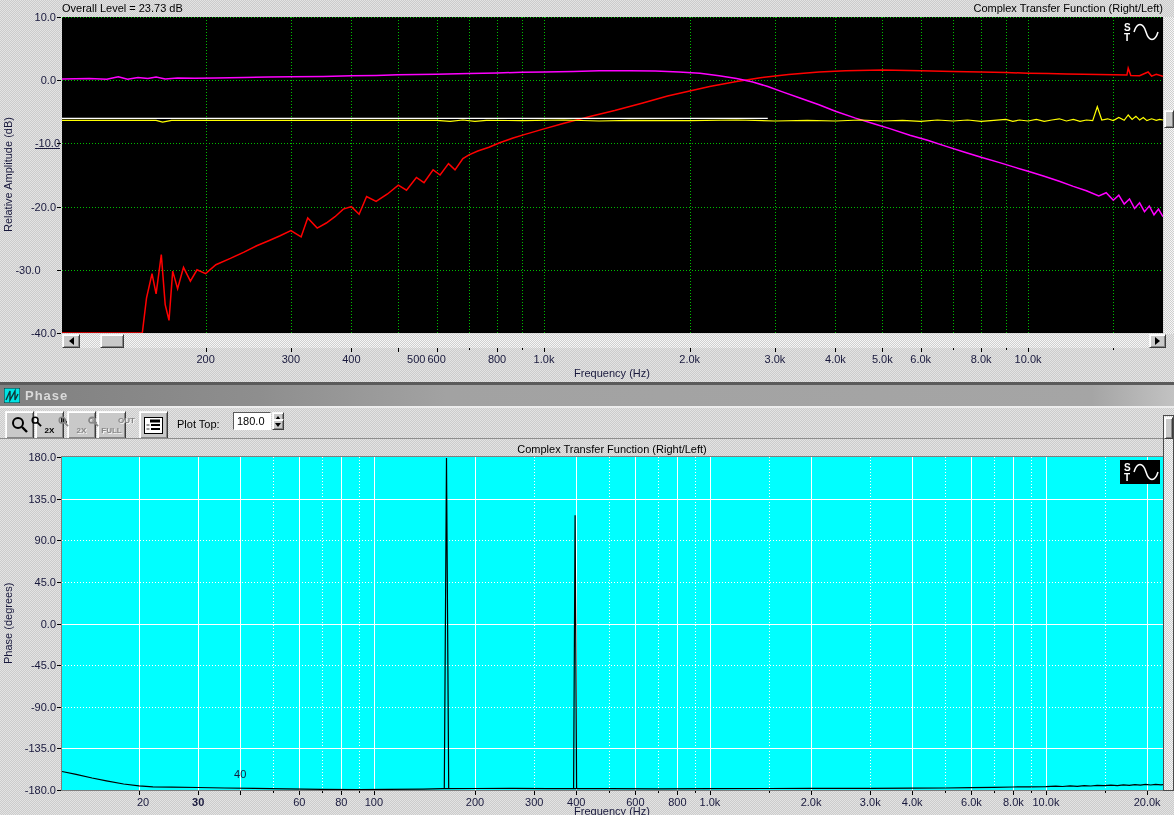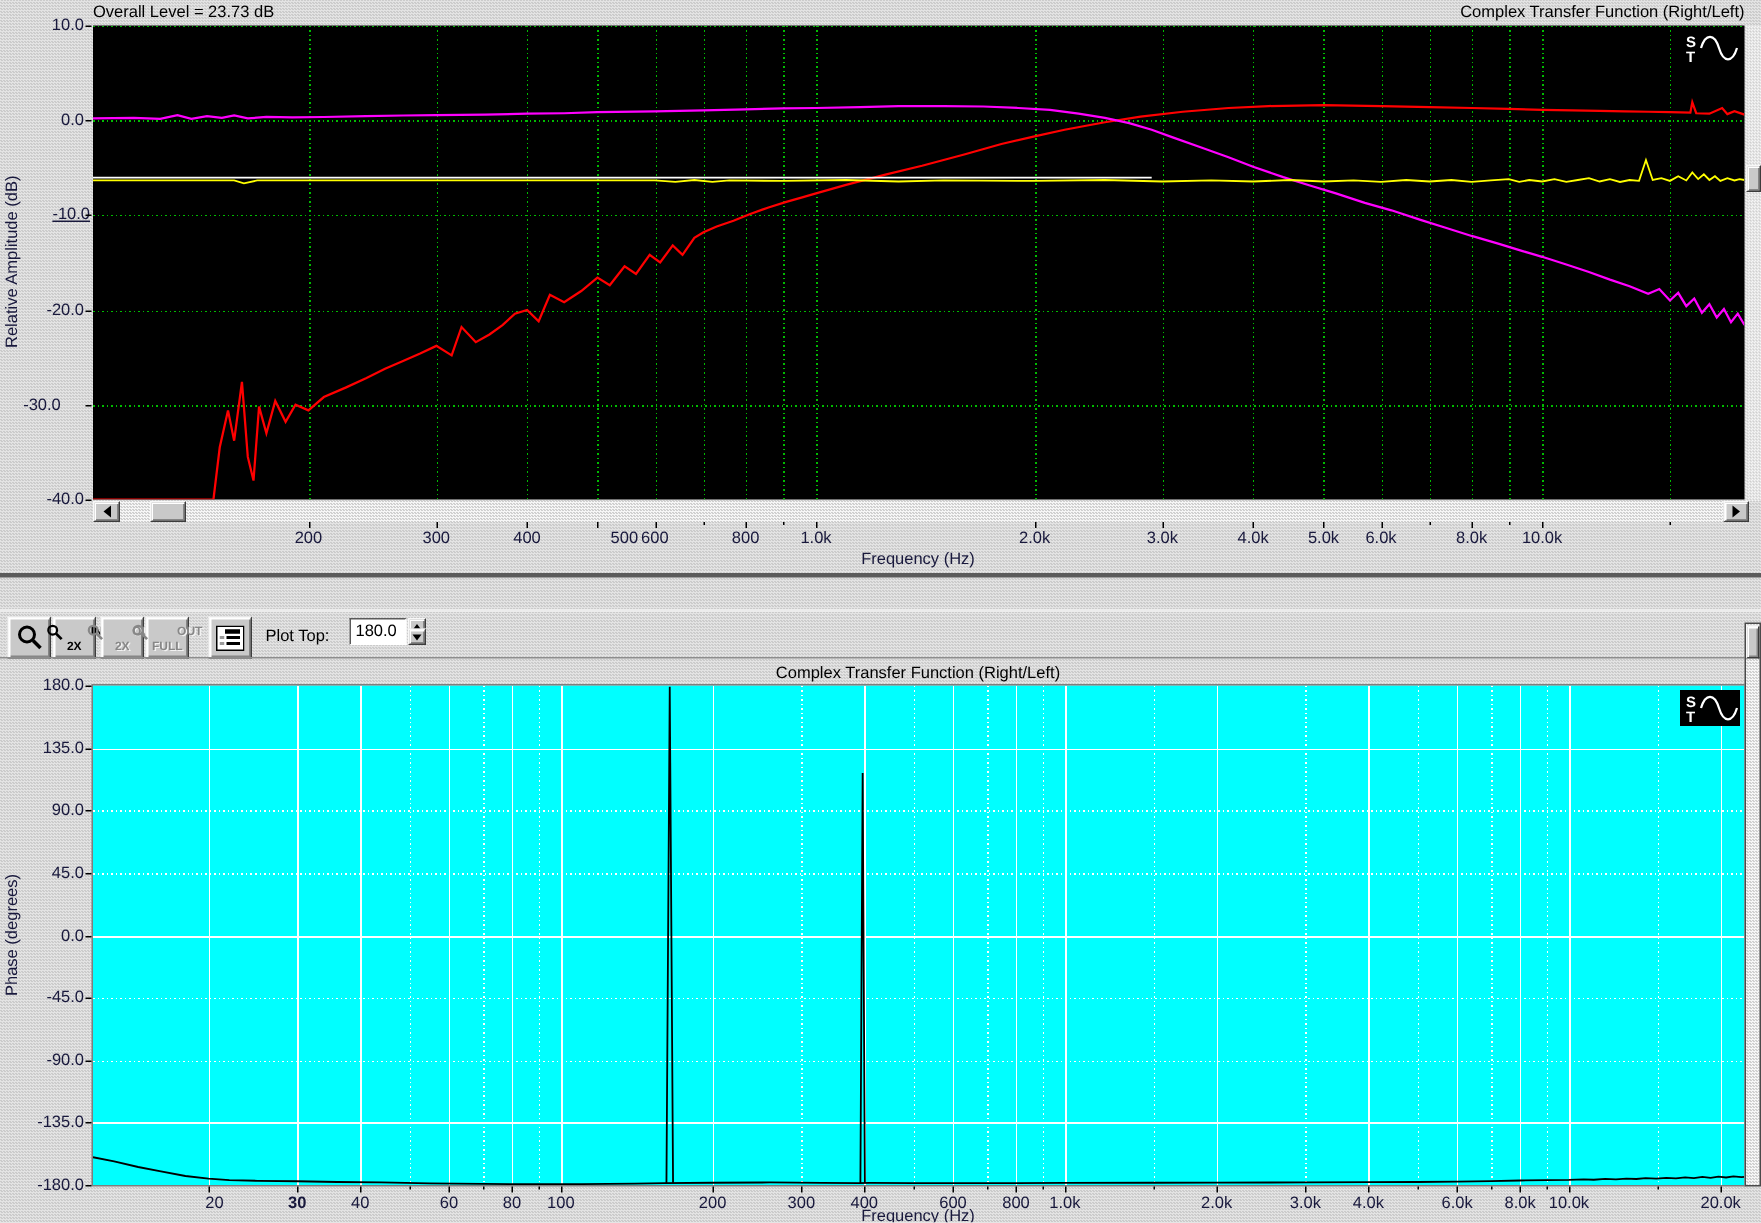--- a/index.html
+++ b/index.html
@@ -115,20 +115,27 @@
         <span class="tri tri-r"></span>
         </div>
     </div>
 
     <span class="lbl axis xtl" style="left:612px;top:367px">Frequency (Hz)</span>
   </section>
 
   <section>
     <div class="hline" style="top:382px;height:3px;background:#5a5a5a"></div>
 
+    <div id="titlebar">
+      <svg width="16" height="15" viewBox="0 0 16 15">
+        <rect width="16" height="15" fill="#00e4e4" stroke="#202020"></rect>
+        <polyline points="2,12 6,3 6,12 11,3 11,12 14,6" fill="none" stroke="#103838" stroke-width="1.4"></polyline>
+      </svg>
+      <span class="ttl">Phase</span>
+    </div>
     <div class="hline" style="top:406px;height:2px;background:#ececec"></div>
 
     <div class="raised tbtn" style="left:5px">
       <svg width="18" height="18" viewBox="0 0 18 18">
         <circle cx="7" cy="7" r="5" fill="none" stroke="currentColor" stroke-width="2"></circle>
         <line x1="11" y1="11" x2="16" y2="16" stroke="currentColor" stroke-width="2.4"></line>
       </svg>
     </div>
     <div class="raised tbtn" style="left:35px">
       <span class="r1">
@@ -284,21 +291,21 @@
     <span class="lbl axis ytl" style="left: 4px; top: 137.4px; text-decoration: underline;">-10.0</span>
     <div class="ytick" style="top: 143px;"></div>
     <span class="lbl axis ytl" style="left: 0px; top: 200.6px;">-20.0</span>
     <div class="ytick" style="top: 207px;"></div>
     <span class="lbl axis ytl" style="left: 0px; top: 263.8px; text-align: center;">-30.0</span>
     <div class="ytick" style="top: 270px;"></div>
     <span class="lbl axis ytl" style="left: 0px; top: 327px;">-40.0</span>
     <div class="ytick" style="top: 333px;"></div>
     <span class="lbl axis xtl" style="left: 143px; top: 796px;">20</span>
     <span class="lbl axis xtl" style="left: 198.175px; top: 796px; font-weight: bold;">30</span>
-    <span class="lbl axis xtl" style="left: 240.16px; top: 796px;">40</span>
+    <span class="lbl axis xtl" style="left: 240.16px; top: 768px;">40</span>
     <span class="lbl axis xtl" style="left: 299.333px; top: 796px;">60</span>
     <span class="lbl axis xtl" style="left: 341.317px; top: 796px;">80</span>
     <span class="lbl axis xtl" style="left: 373.882px; top: 796px;">100</span>
     <span class="lbl axis xtl" style="left: 475.039px; top: 796px;">200</span>
     <span class="lbl axis xtl" style="left: 534.213px; top: 796px;">300</span>
     <span class="lbl axis xtl" style="left: 576.197px; top: 796px;">400</span>
     <span class="lbl axis xtl" style="left: 635.37px; top: 796px;">600</span>
     <span class="lbl axis xtl" style="left: 677.354px; top: 796px;">800</span>
     <span class="lbl axis xtl" style="left: 709.919px; top: 796px;">1.0k</span>
     <span class="lbl axis xtl" style="left: 811.077px; top: 796px;">2.0k</span>

